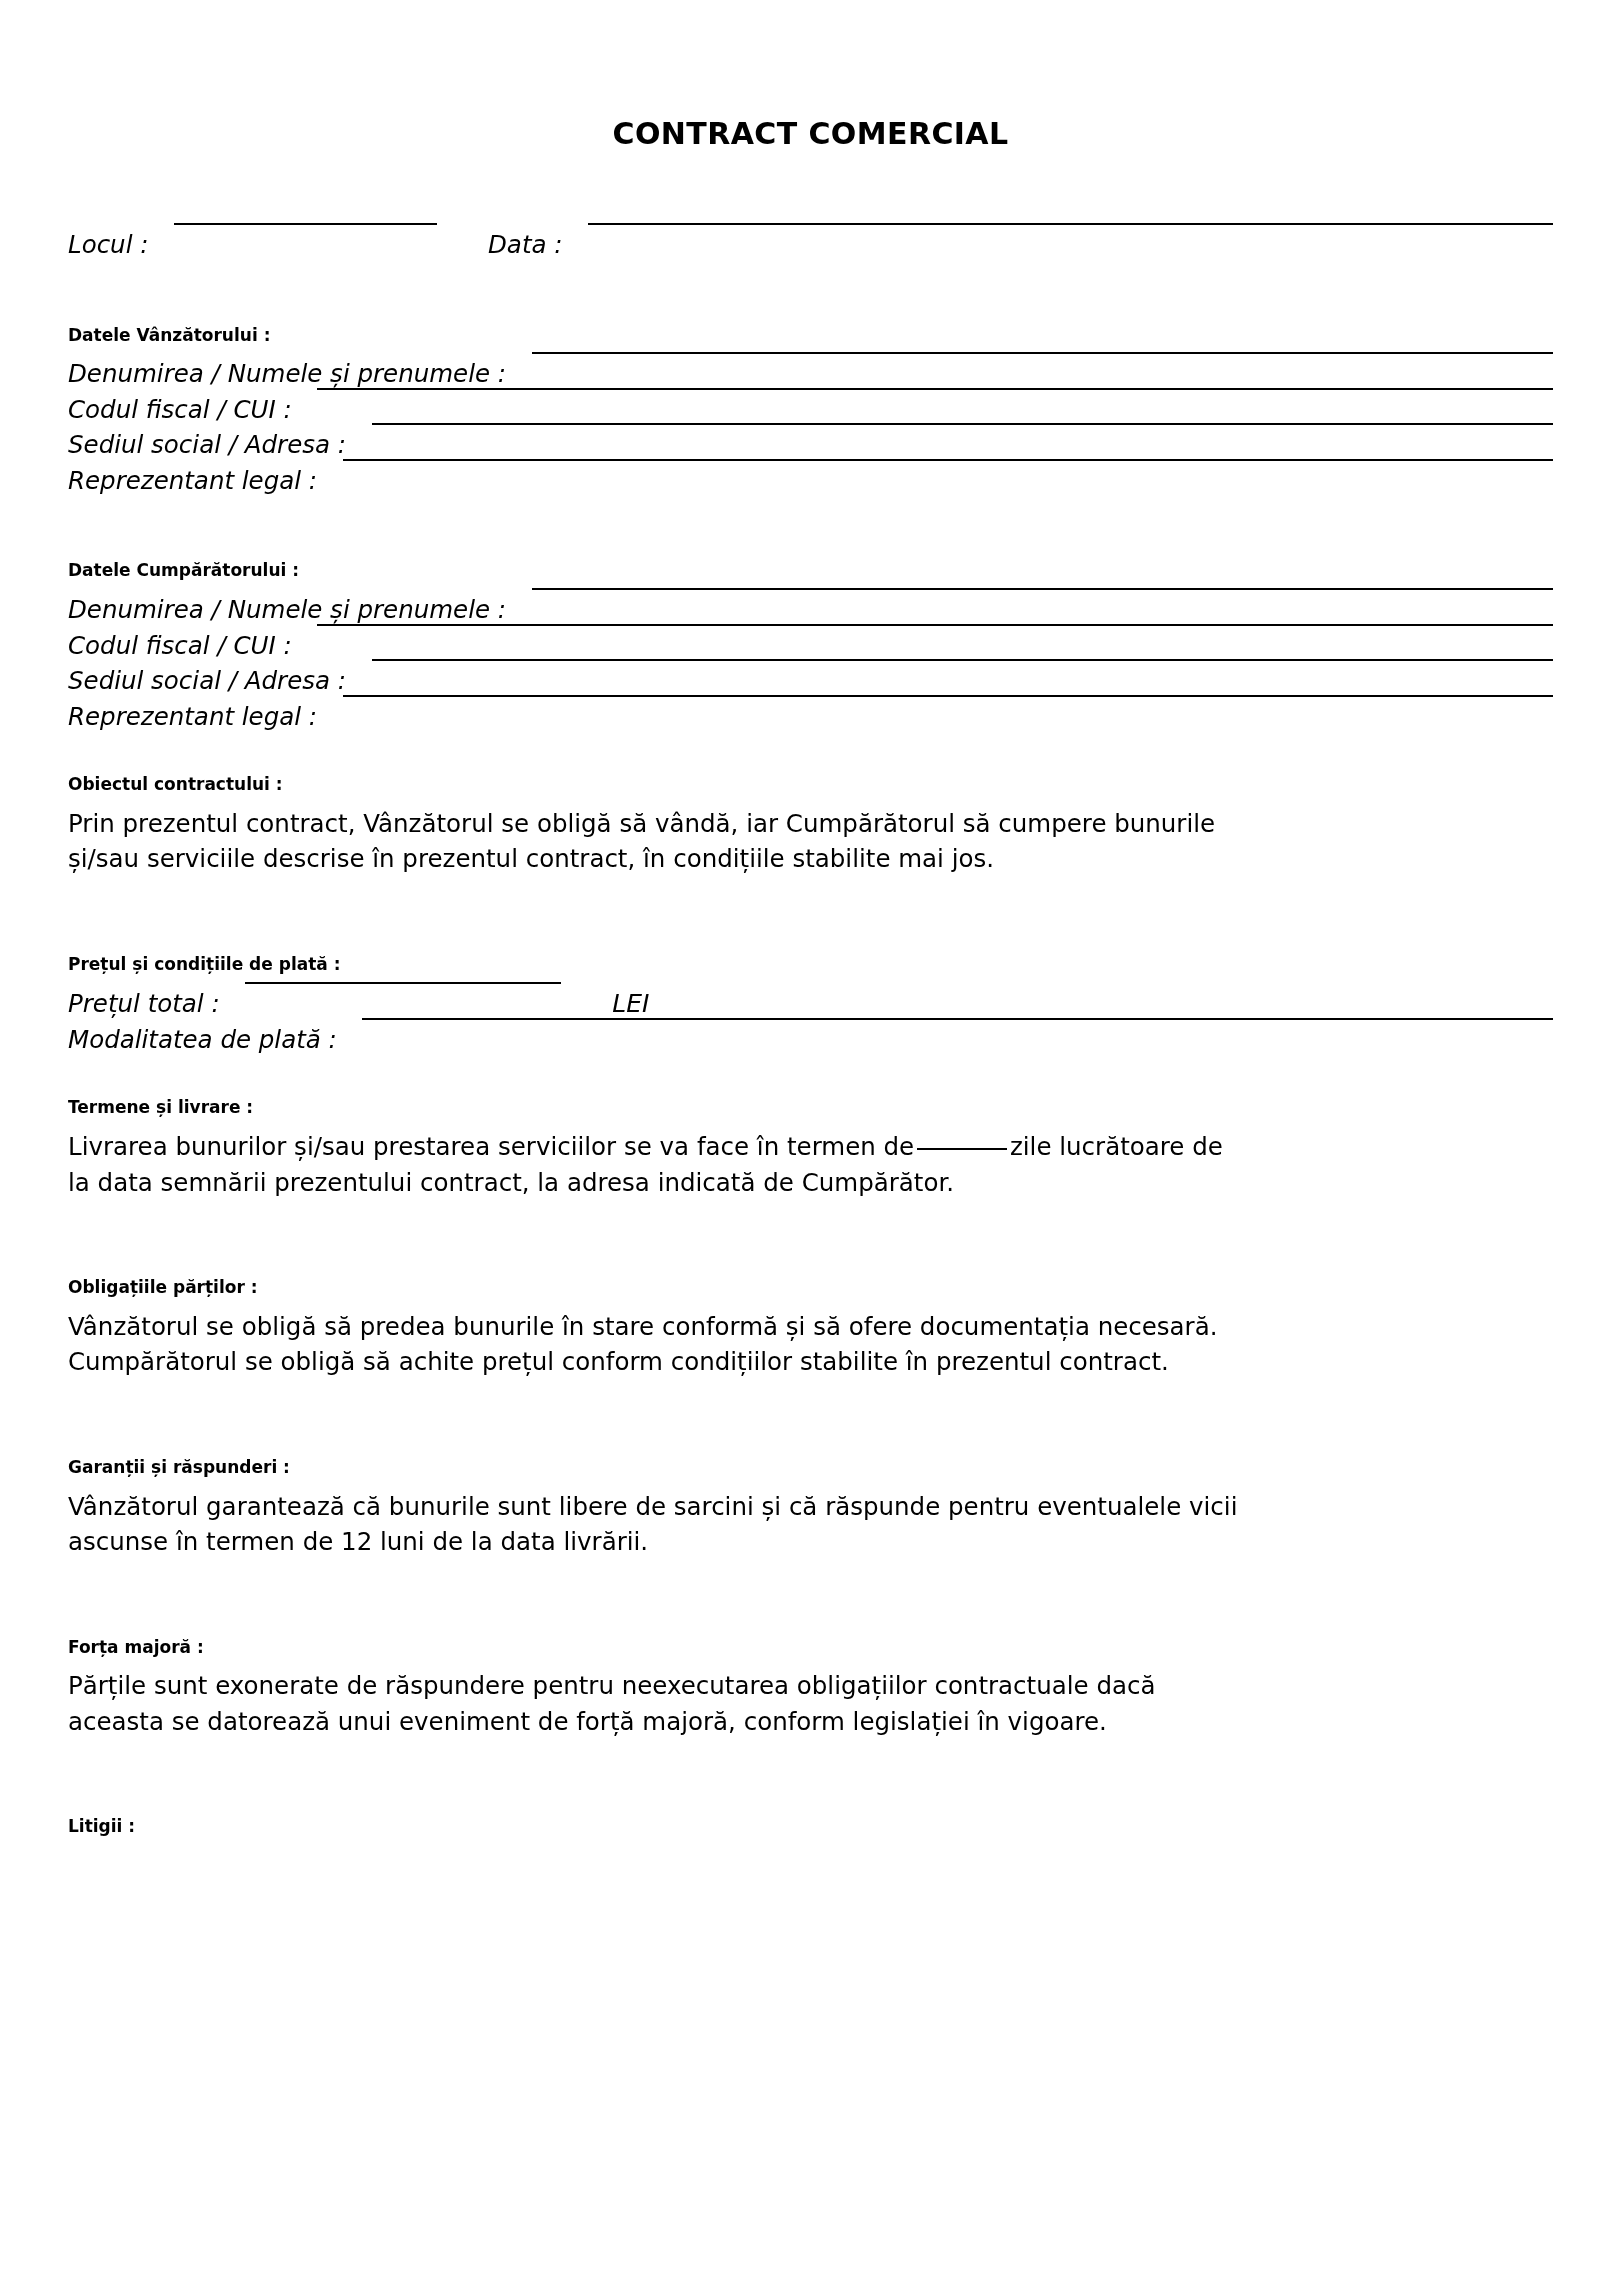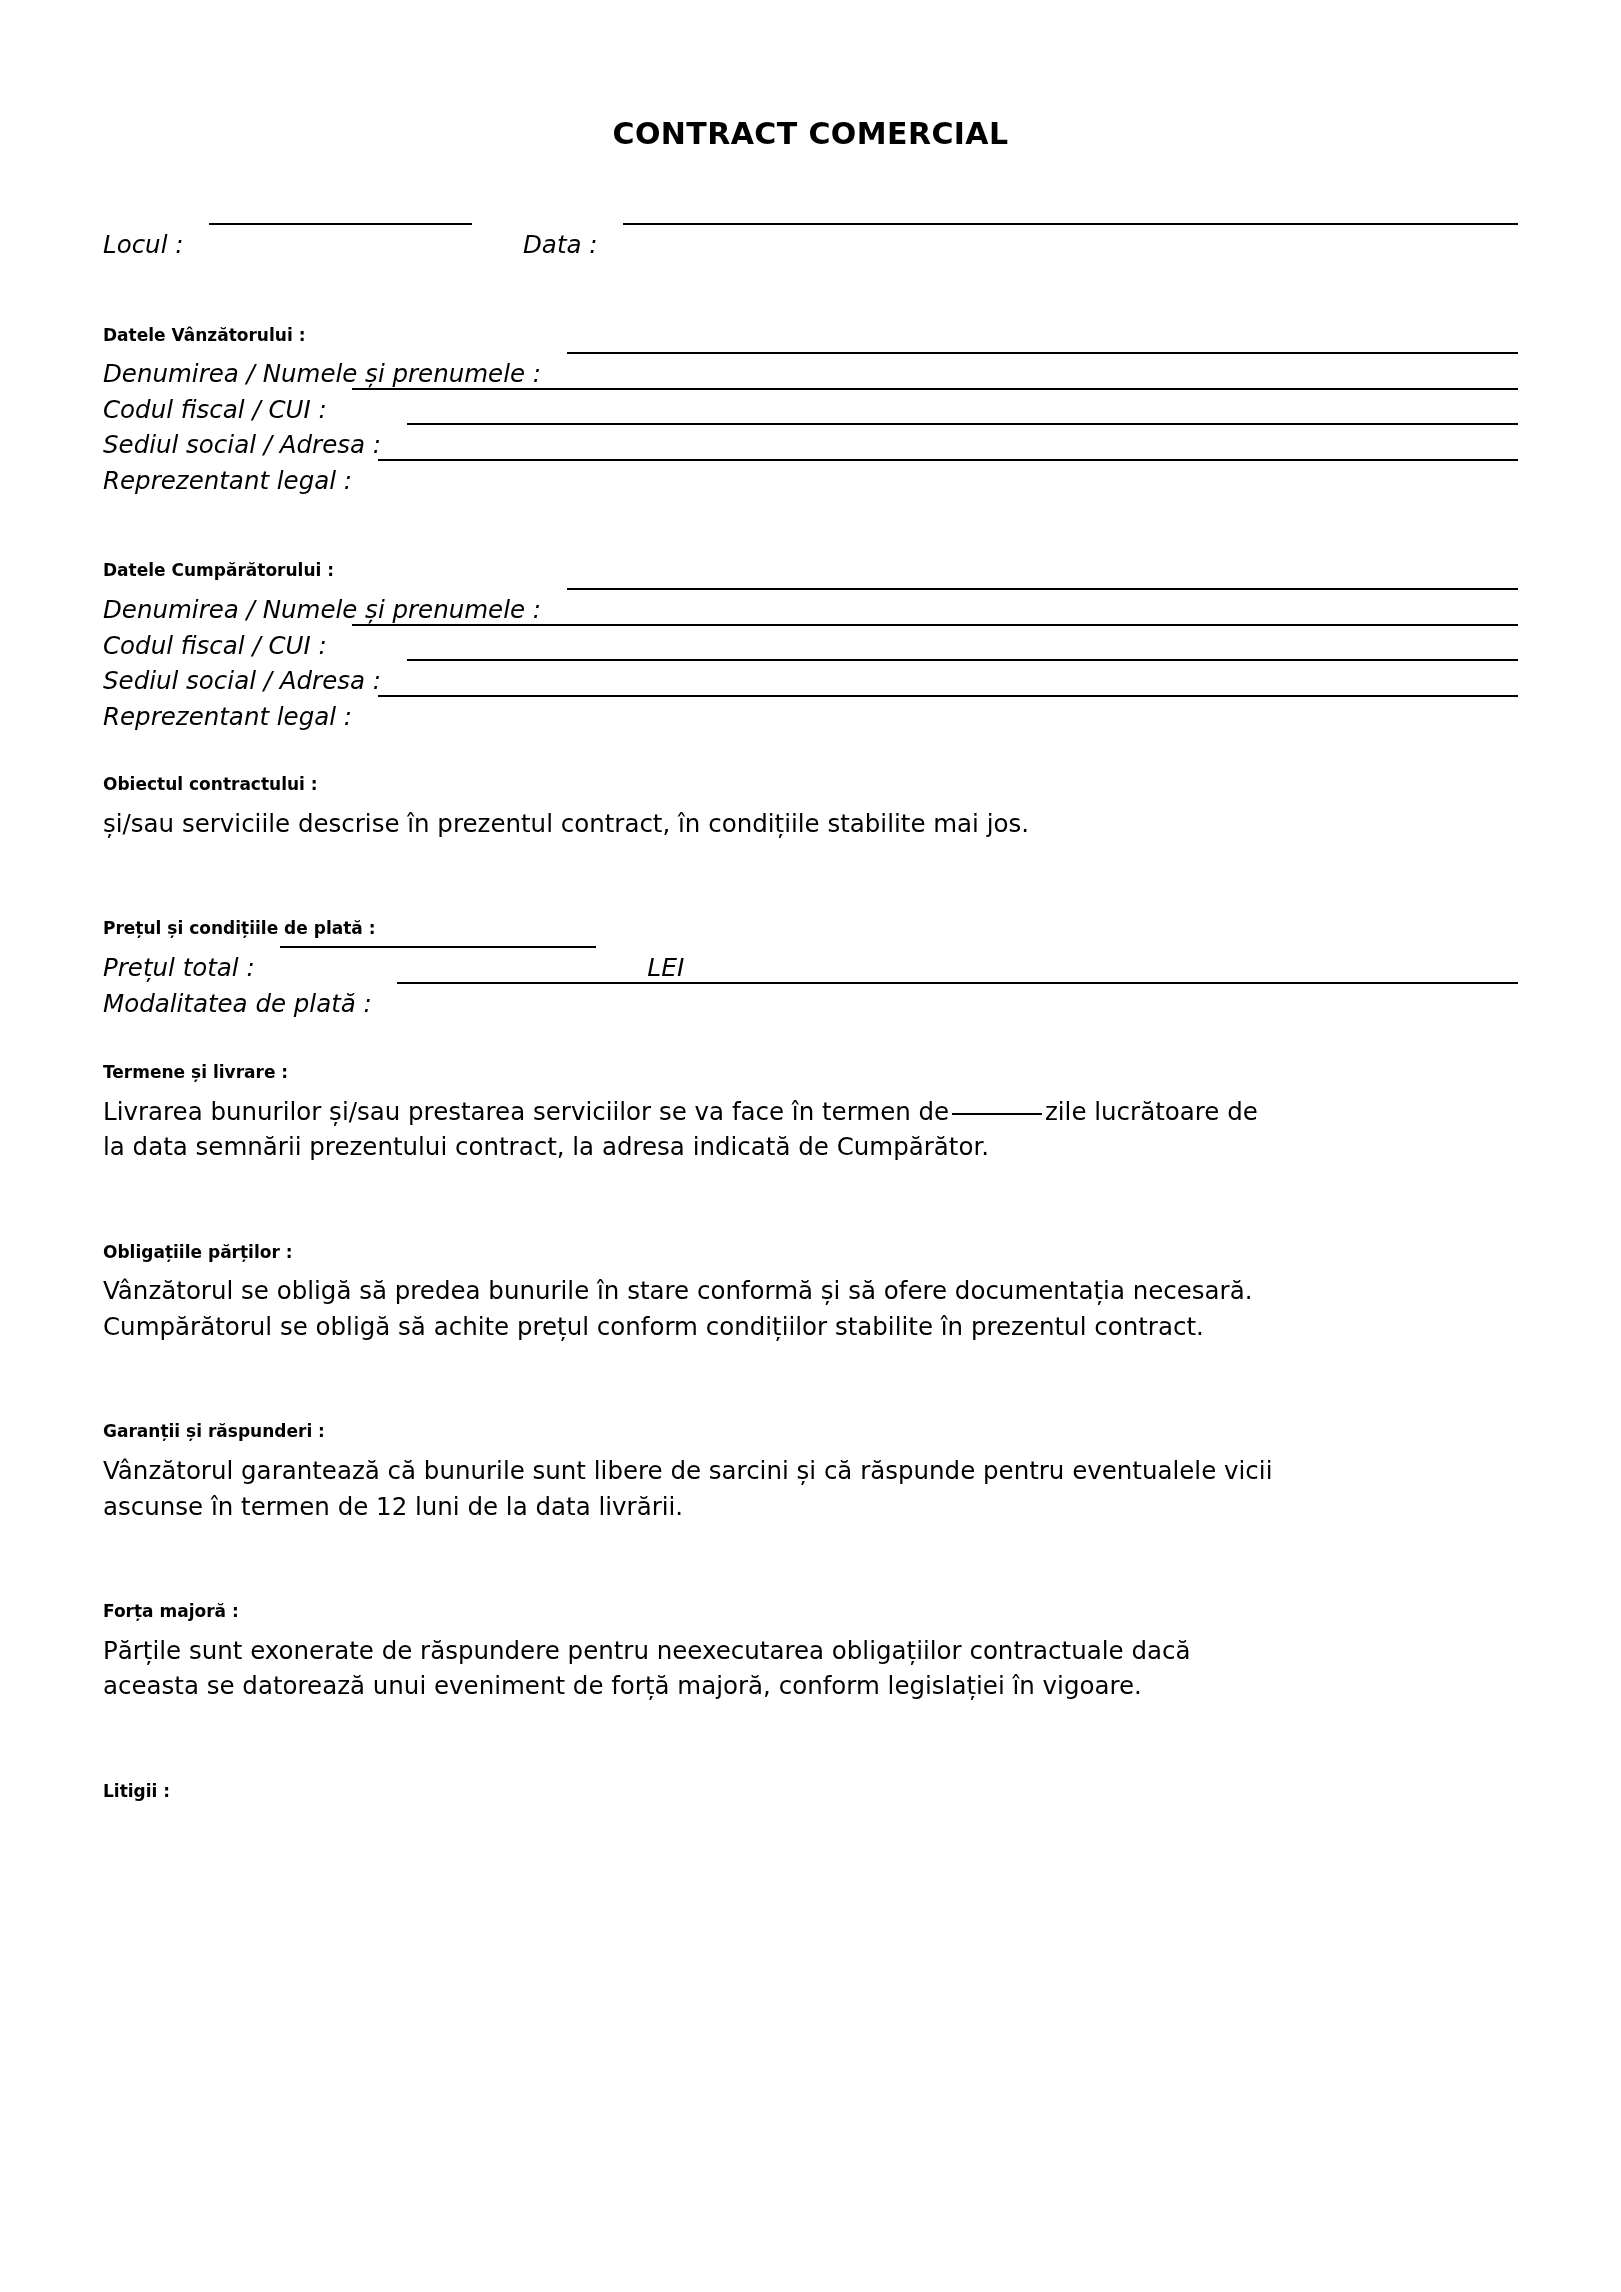--- a/index.html
+++ b/index.html
@@ -11,21 +11,21 @@
   body {
     font-family: "DejaVu Sans", "Liberation Sans", sans-serif;
     color: #000000;
   }
   .page {
     position: relative;
     width: 1621px;
     height: 2181px;
     background: #ffffff;
     box-sizing: border-box;
-    padding: 0 103px;
+    padding: 0 68px;
     overflow: hidden;
   }
 
   
   .doc-title {
     text-align: center;
     font-size: 30px;
     font-weight: bold;
     letter-spacing: 0.4px;
     margin: 0;
@@ -163,20 +163,21 @@
       <span class="field-label">Reprezentant legal :</span>
       <span class="rule"></span>
     </div>
   </div>
 
   <div class="gap-m"></div>
 
   <div class="block">
     <p class="section-heading">Obiectul contractului :</p>
     <div class="gap-xs"></div>
+    <p class="body-line">Prin prezentul contract, Vânzătorul se obligă să vândă, iar Cumpărătorul să cumpere bunurile</p>
     <p class="body-line">și/sau serviciile descrise în prezentul contract, în condițiile stabilite mai jos.</p>
   </div>
 
   <div class="gap-xl"></div>
 
   <div class="block">
     <p class="section-heading">Prețul și condițiile de plată :</p>
     <div class="gap-xs"></div>
     <div class="field-row">
       <span class="field-label">Prețul total :</span>

